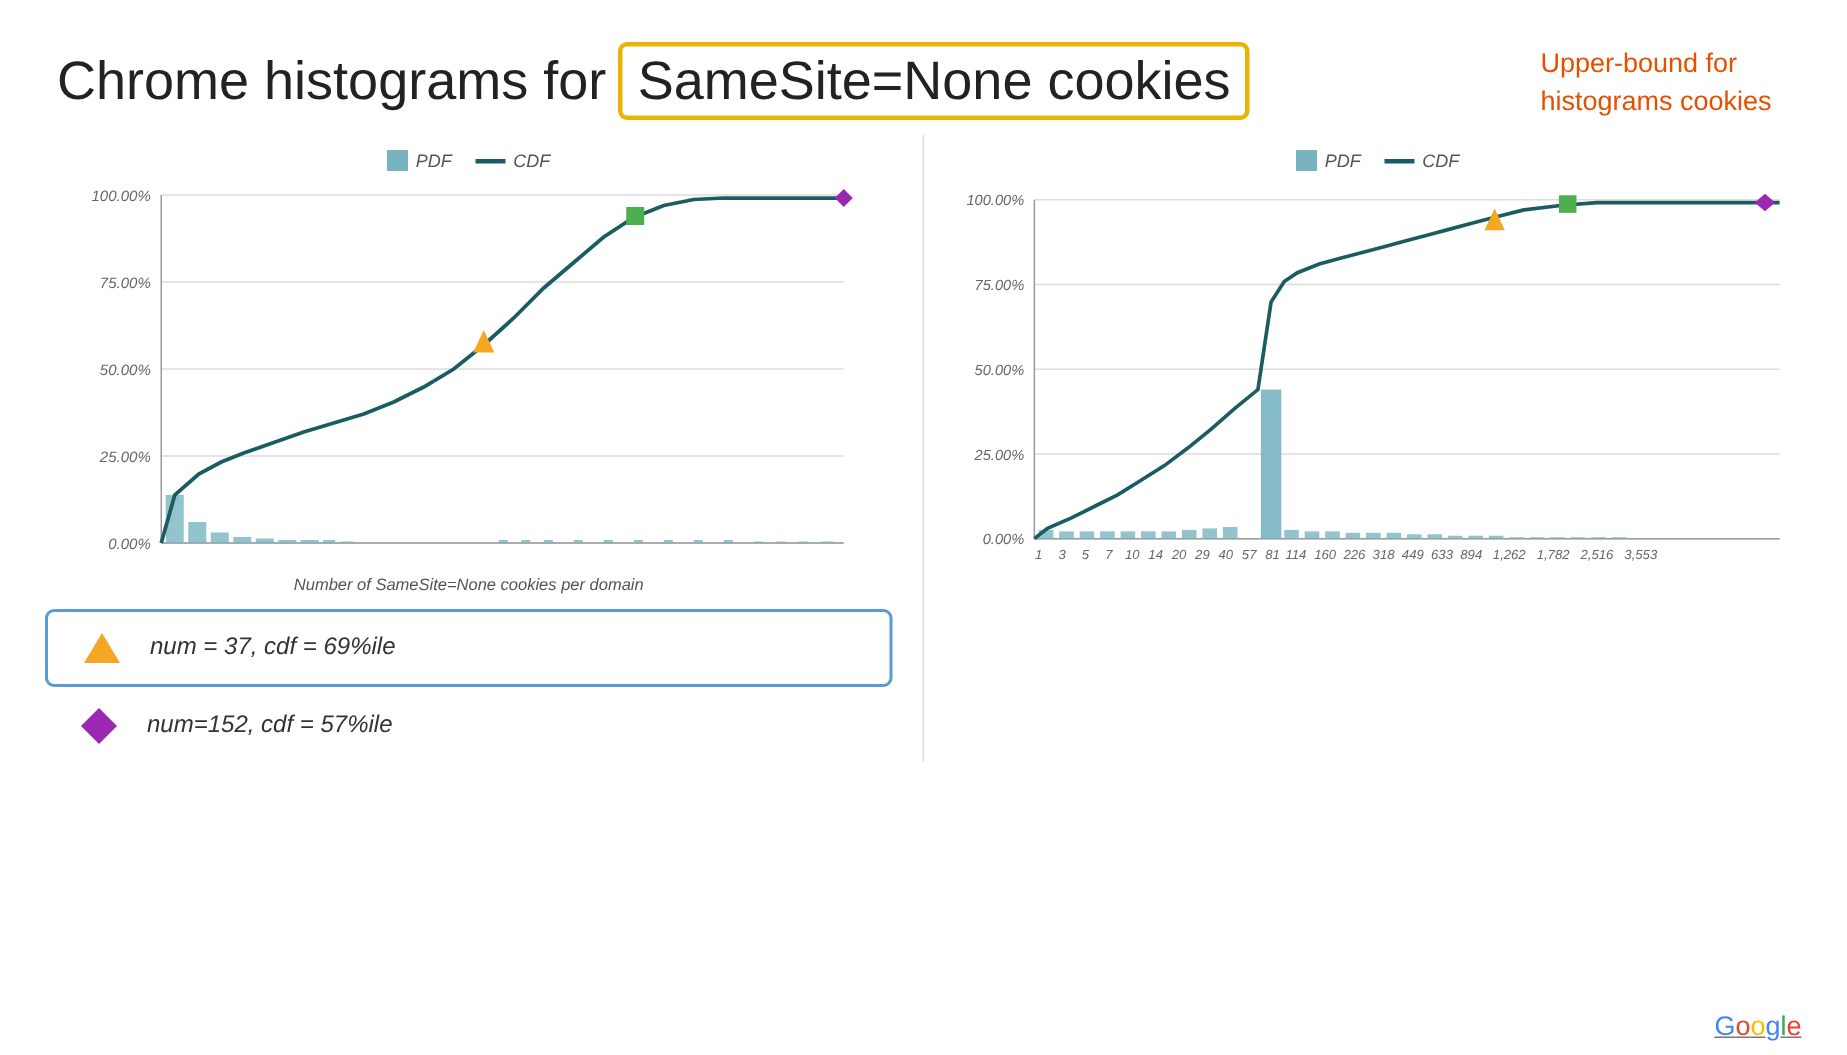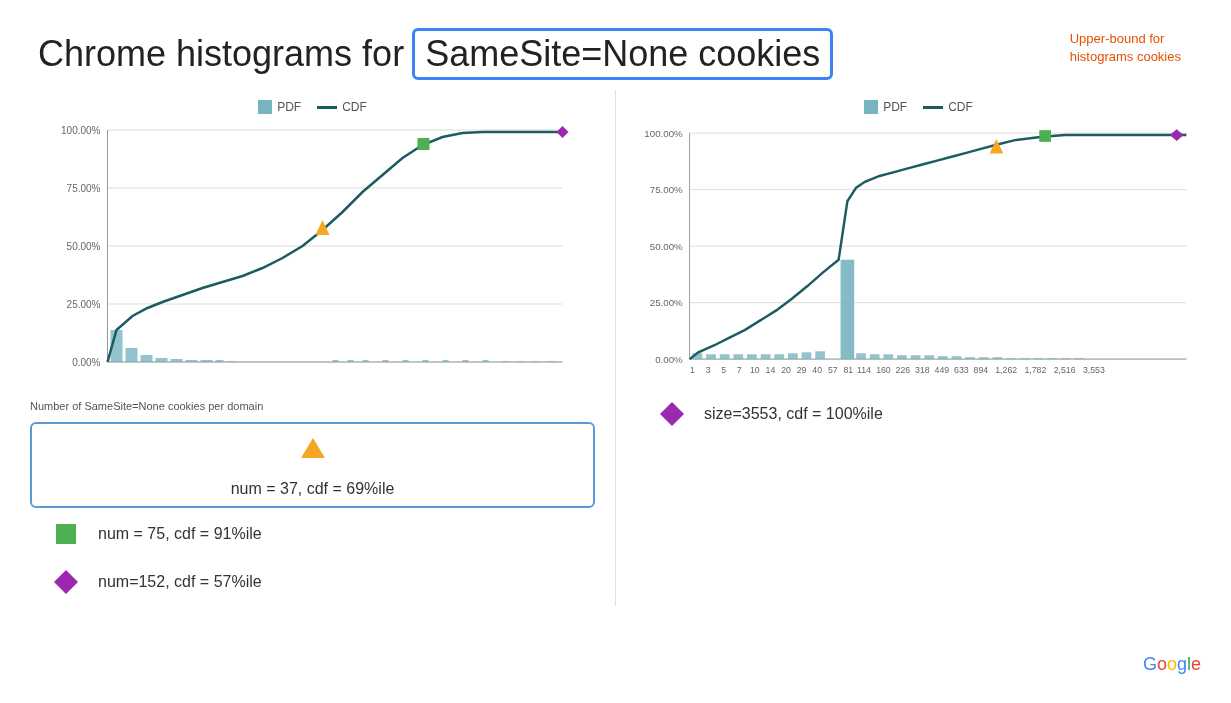--- a/index.html
+++ b/index.html
@@ -16,45 +16,46 @@
       font-size: 36px;
       font-weight: 400;
       color: #222;
       padding: 28px 30px 10px 38px;
       display: flex;
       align-items: center;
       gap: 8px;
     }
 
     .title-highlight {
-      border: 3px solid #3b82f6;
+      border: 3px solid #eab308;
       border-radius: 6px;
       padding: 2px 10px;
       color: #222;
       font-size: 36px;
       font-weight: 400;
     }
 
     .annotation {
       position: absolute;
       top: 30px;
       right: 50px;
       font-family: 'Comic Sans MS', cursive, sans-serif;
       color: #e65100;
-      font-size: 13px;
+      font-size: 18px;
       line-height: 1.4;
       text-align: left;
     }
 
     .charts-container {
       display: flex;
       flex-direction: row;
       padding: 0 10px;
       gap: 0;
       width: 100%;
+      font-style: italic;
     }
 
     .chart-section {
       flex: 1;
       position: relative;
       padding: 10px 20px 0 20px;
     }
 
     .chart-section:first-child {
       border-right: 1px solid #e0e0e0;
@@ -93,61 +94,61 @@
       width: 100%;
       height: 260px;
     }
 
     svg.chart-svg {
       width: 100%;
       height: 100%;
     }
 
     .chart-label {
-      text-align: left;
+      text-align: center;
       font-size: 11px;
       color: #555;
-      margin-top: 20px;
+      margin-top: 4px;
     }
 
     .stats-box {
       margin-top: 10px;
     }
 
     .stat-item {
       display: flex;
       align-items: center;
       gap: 16px;
       padding: 8px 20px;
       font-size: 16px;
       color: #333;
     }
 
     .stat-item.highlighted {
       border: 2px solid #5b9bd5;
       border-radius: 6px;
       margin: 2px 0;
-      flex-direction: column;
     }
 
     .stat-icon {
       width: 32px;
       height: 32px;
       display: flex;
       align-items: center;
       justify-content: center;
     }
 
     .google-logo {
       position: absolute;
-      bottom: 28px;
+      bottom: 8px;
       right: 30px;
       font-size: 18px;
       color: #777;
       font-family: Arial, sans-serif;
+      text-decoration: underline;
     }
 
     .google-logo span.g { color: #4285F4; }
     .google-logo span.o1 { color: #EA4335; }
     .google-logo span.o2 { color: #FBBC05; }
     .google-logo span.g2 { color: #4285F4; }
     .google-logo span.l { color: #34A853; }
     .google-logo span.e { color: #EA4335; }
 
     .y-axis-label {
@@ -270,28 +271,20 @@
 
       <div class="stat-item highlighted">
         <div class="stat-icon">
           <svg width="28" height="28" viewBox="0 0 28 28">
             <polygon points="14,4 2,24 26,24" fill="#f5a623"></polygon>
           </svg>
         </div>
         <span>num = 37, cdf = 69%ile</span>
       </div>
 
-      <div class="stat-item">
-        <div class="stat-icon">
-          <svg width="24" height="24" viewBox="0 0 24 24">
-            <rect x="2" y="2" width="20" height="20" fill="#4caf50"></rect>
-          </svg>
-        </div>
-        <span>num = 75, cdf = 91%ile</span>
-      </div>
 
       <div class="stat-item">
         <div class="stat-icon">
           <svg width="28" height="28" viewBox="0 0 28 28">
             <polygon points="14,2 26,14 14,26 2,14" fill="#9c27b0"></polygon>
           </svg>
         </div>
         <span>num=152, cdf = 57%ile</span>
       </div>
     </div>
@@ -420,28 +413,20 @@
 
         <polygon points="555,6 548,12 555,18 562,12" fill="#9c27b0"></polygon>
       </svg>
     </div>
 
 
     <div class="stats-box">
 
 
 
-      <div class="stat-item">
-        <div class="stat-icon">
-          <svg width="28" height="28" viewBox="0 0 28 28">
-            <polygon points="14,2 26,14 14,26 2,14" fill="#9c27b0"></polygon>
-          </svg>
-        </div>
-        <span>size=3553, cdf = 100%ile</span>
-      </div>
     </div>
   </div>
 
 </div>
 
 <div class="google-logo">
   <span class="g">G</span><span class="o1">o</span><span class="o2">o</span><span class="g2">g</span><span class="l">l</span><span class="e">e</span>
 </div>
 
 </body></html>

